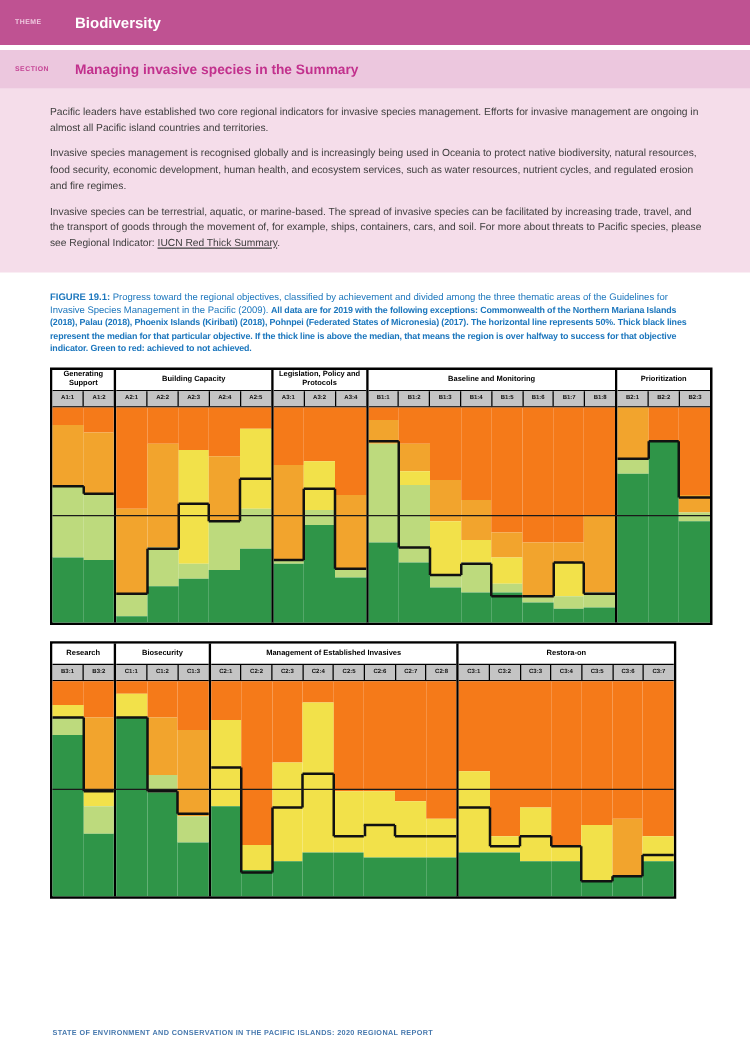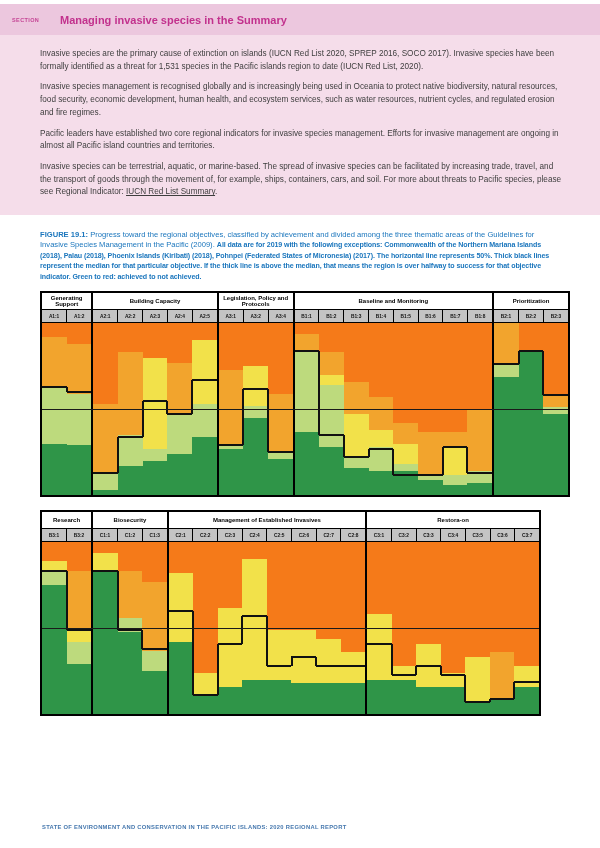--- a/index.html
+++ b/index.html
@@ -49,33 +49,36 @@
 
   
   .footer{position:absolute;left:42px;bottom:18px;font-size:5.8px;font-weight:bold;
           letter-spacing:.3px;color:#4678AE;}
 </style>
 </head>
 <body>
 
 <div class="page">
 
+  <header class="theme-bar">
+    <span class="bar-label">THEME</span>
+    <h1 class="theme-title">Biodiversity</h1>
+  </header>
 
   <div class="gap"></div>
 
   <div class="section-bar">
     <span class="bar-label">SECTION</span>
     <h2 class="section-title">Managing invasive species in the Summary</h2>
   </div>
 
   <section class="body-panel">
-    <p>Invasive species are the primary cause of extinction on islands (IUCN Red List 2020, SPREP 2016, SOCO 2017). Invasive species have been formally identified as a threat for 1,531 species in the Pacific islands region to date (IUCN Red List, 2020).</p>
+    <p>Pacific leaders have established two core regional indicators for invasive species management. Efforts for invasive management are ongoing in almost all Pacific island countries and territories.</p>
     <p>Invasive species management is recognised globally and is increasingly being used in Oceania to protect native biodiversity, natural resources, food security, economic development, human health, and ecosystem services, such as water resources, nutrient cycles, and regulated erosion and fire regimes.</p>
-    <p>Pacific leaders have established two core regional indicators for invasive species management. Efforts for invasive management are ongoing in almost all Pacific island countries and territories.</p>
-    <p><span>Invasive species can be terrestrial, aquatic, or marine-based. The spread of invasive species can be facilitated by increasing trade, travel, and the transport of goods through the movement of, for example, ships, containers, cars, and soil. For more about threats to Pacific species, please see Regional Indicator: </span><a class="link">IUCN Red List Summary</a><span>.</span></p>
+    <p><span>Invasive species can be terrestrial, aquatic, or marine-based. The spread of invasive species can be facilitated by increasing trade, travel, and the transport of goods through the movement of, for example, ships, containers, cars, and soil. For more about threats to Pacific species, please see Regional Indicator: </span><a class="link">IUCN Red Thick Summary</a><span>.</span></p>
   </section>
 
   <p class="caption">
     <strong>FIGURE 19.1:</strong><span class="cap-intro"> Progress toward the regional objectives, classified by achievement and divided among the three thematic areas of the Guidelines for Invasive Species Management in the Pacific (2009). </span><span class="cap-details">All data are for 2019 with the following exceptions: Commonwealth of the Northern Mariana Islands (2018), Palau (2018), Phoenix Islands (Kiribati) (2018), Pohnpei (Federated States of Micronesia) (2017). The horizontal line represents 50%. Thick black lines represent the median for that particular objective. If the thick line is above the median, that means the region is over halfway to success for that objective indicator. Green to red: achieved to not achieved.</span>
   </p>
 
   <div class="chart chart1">
       <div class="cg" style="flex: 2 1 0%;">
         <div class="gname">Generating Support</div>
         <div class="lrow">

